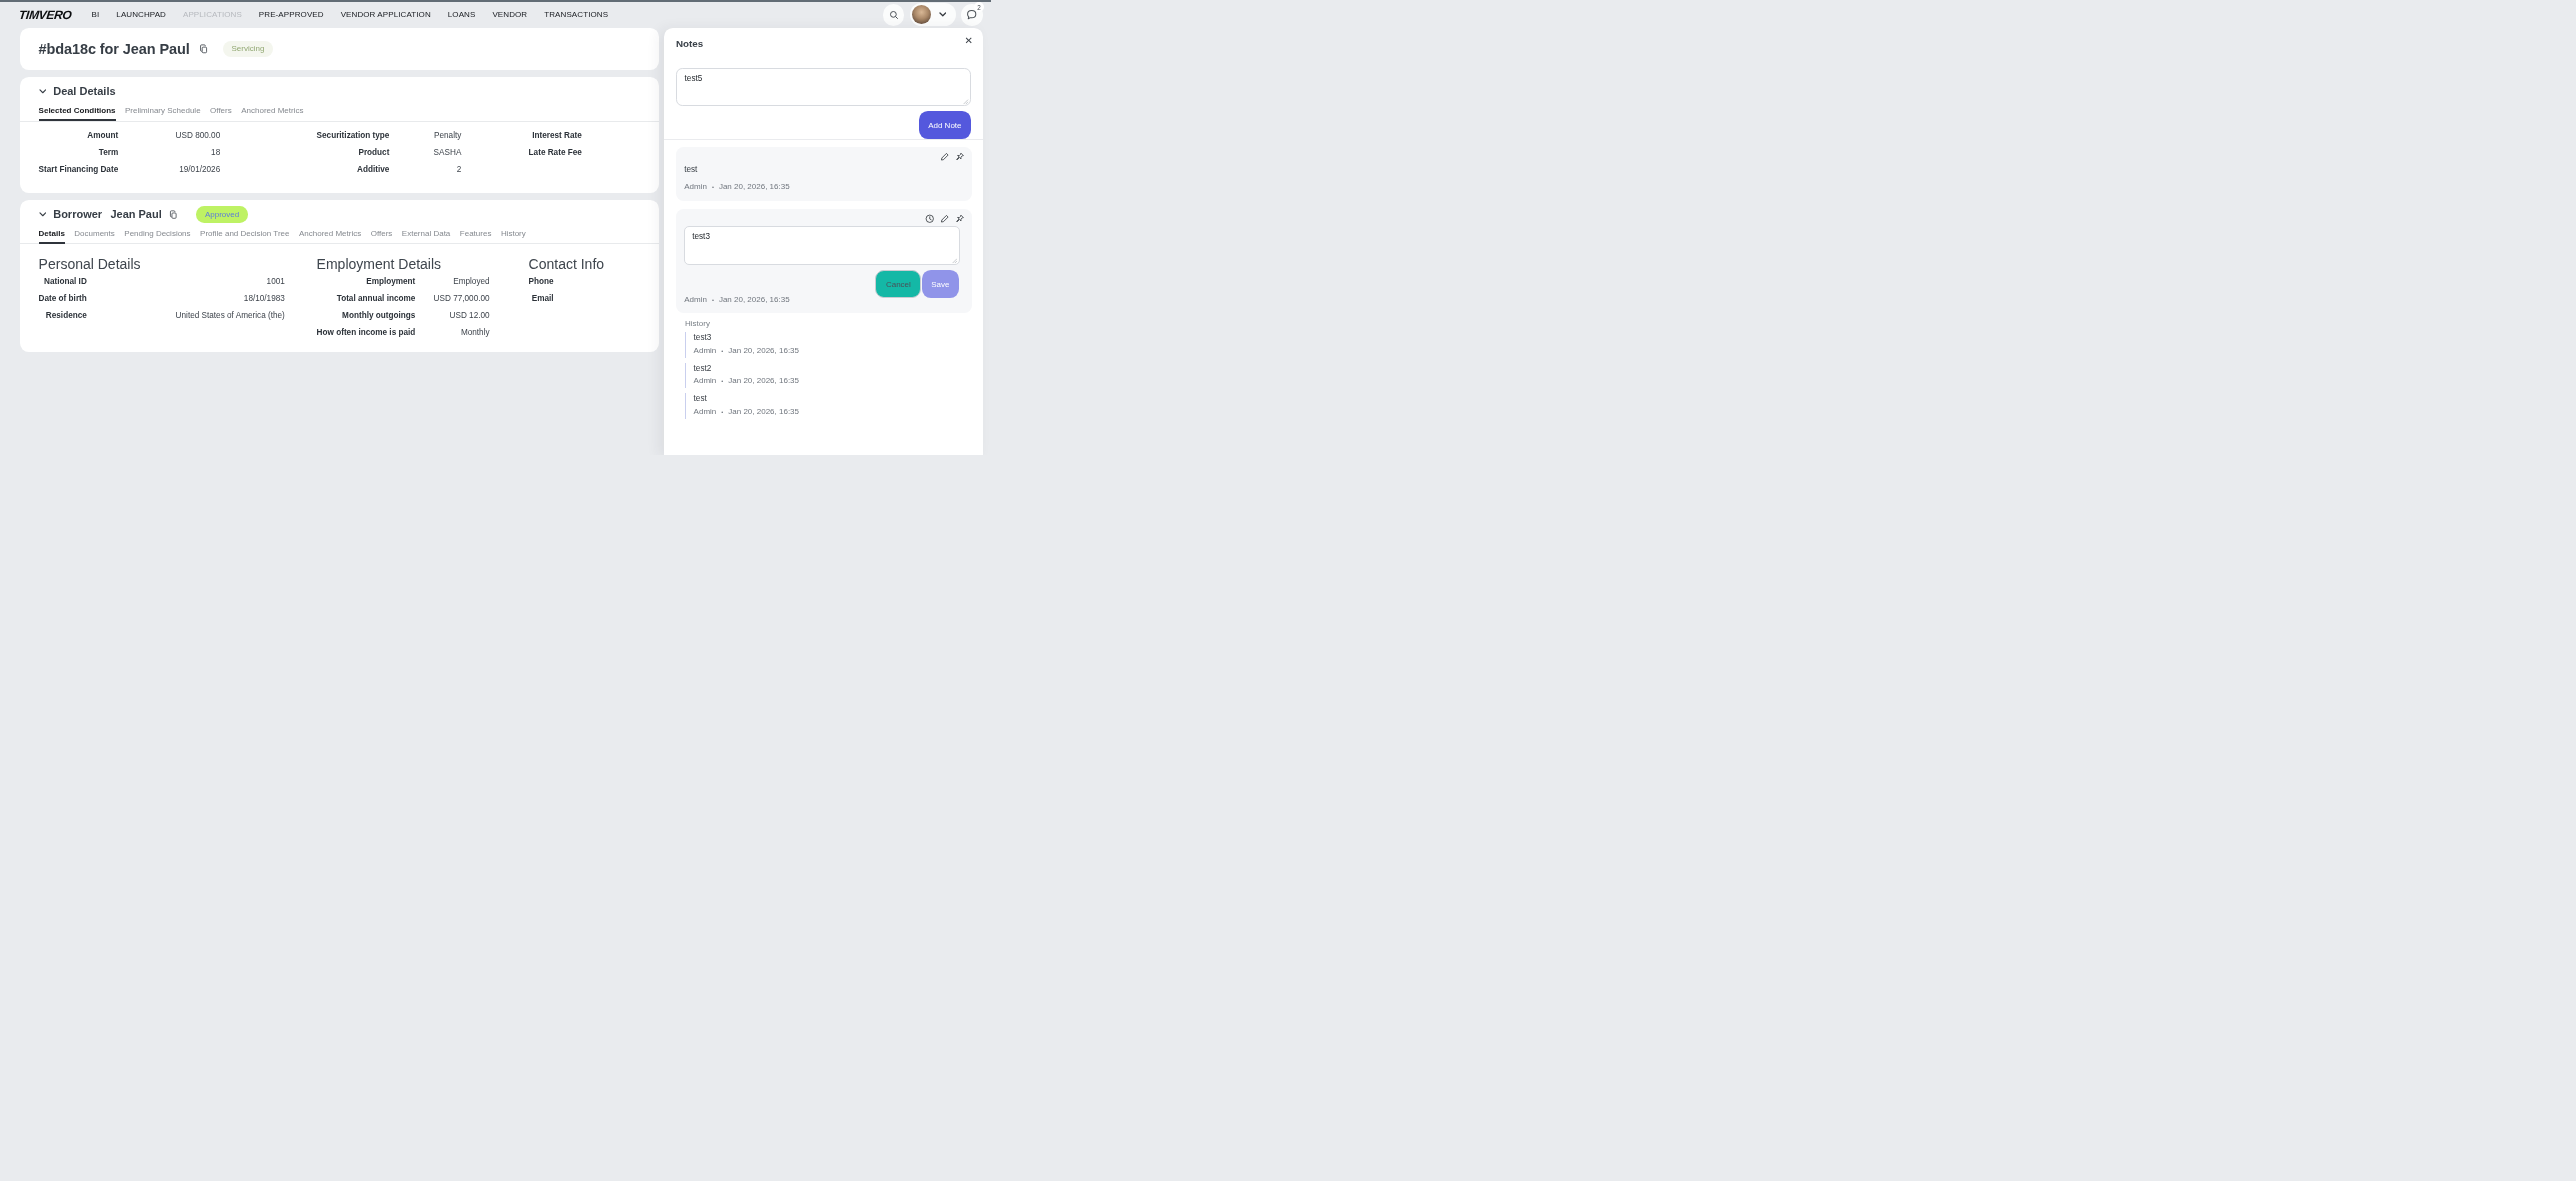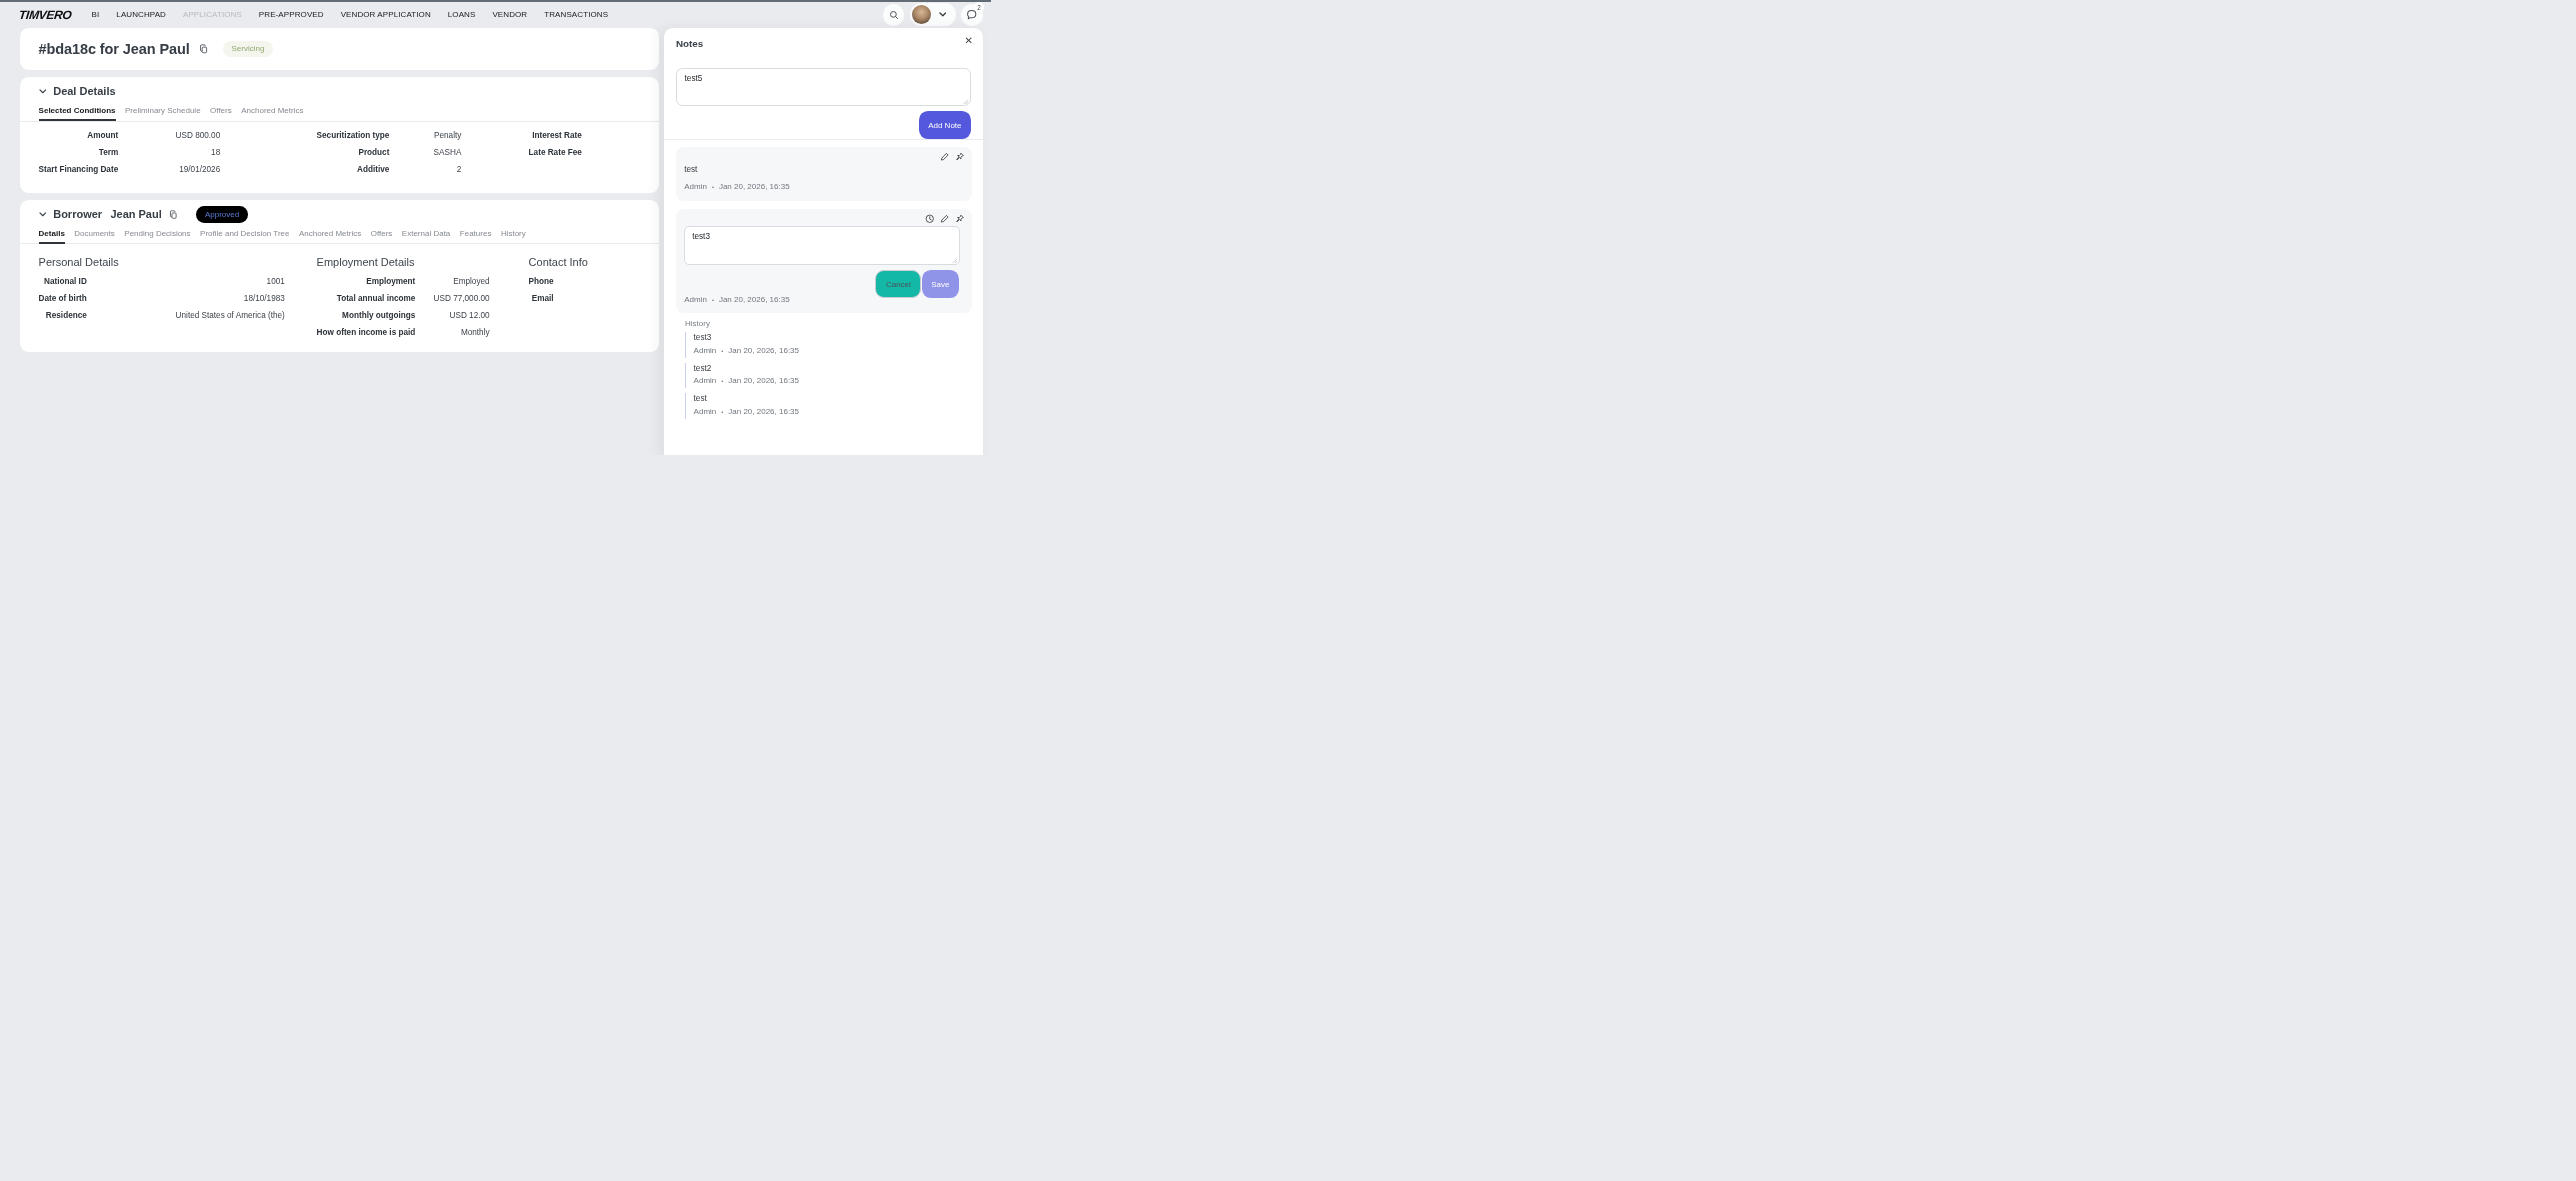--- a/index.html
+++ b/index.html
@@ -27,21 +27,21 @@
   .chat-badge { position:absolute; top:-1.9px; right:-1.3px; min-width:10px; height:10px; border-radius:50%; background:#fff; font-size:6.3px; color:#40464d; display:flex; align-items:center; justify-content:center; }
   svg.ic { display:block; }
 
   
   .card { position:absolute; left:19.6px; width:639px; background:#fff; border-radius:8.9px; }
   .title-card { top:28px; height:42px; display:flex; align-items:center; padding:0 19px; }
   .page-title { font-size:14.5px; font-weight:700; color:#363d45; letter-spacing:-0.1px; }
   .copy-ic { margin-left:9.5px; cursor:pointer; }
   .badge { display:inline-flex; align-items:center; height:16.4px; padding:0 8.9px; border-radius:8.2px; font-size:8px; }
   .badge.servicing { margin-left:14px; background:#f4f6ee; color:#92a873; }
-  .badge.approved { margin-left:11.4px; background:#000000; color:#5d7cd9; }
+  .badge.approved { margin-left:11.4px; background:#bef264; color:#5d7cd9; }
 
   .deal-card { top:77px; height:116px; }
   .borrower-card { top:200px; height:152px; }
 
   .section-head { position:absolute; left:19px; display:flex; align-items:center; gap:7px; }
   .deal-card .section-head { top:8.2px; }
   .borrower-card .section-head { top:6.3px; }
   .section-title { font-size:11px; font-weight:700; color:#363d45; }
   .borrower-name { font-size:11px; font-weight:700; color:#363d45; margin-left:1.3px; }
   .chev { cursor:pointer; }
@@ -55,21 +55,21 @@
 
   .fcol { position:absolute; }
   .frow { height:17px; line-height:17px; font-size:8.2px; white-space:nowrap;text-align:right; }
   .flabel { font-weight:700; color:#2c3239; }
   .fvalue { color:#3d434b; }
   .deal-card .fcol { top:50px; }
   .borrower-card .fcol { top:73px; }
   .col-l1 { left:19px; } .col-v1 { left:156px; }
   .col-l2 { left:297px; } .col-v2 { left:414px; }
   .col-l3 { left:509px; }
-  .sub-head { position:absolute; top:56px; font-size:11px; color:#3e454d; }
+  .sub-head { position:absolute; top:56px; font-size:14px; color:#3e454d; }
 
   
   .notes-panel { position:absolute; left:664px; top:28px; width:319px; height:427px; background:#fff; border-radius:8.9px 8.9px 0 0; box-shadow:-5px 1.3px 14px rgba(40,45,60,.07); }
   .notes-title { position:absolute; top:10px; left:12px; font-size:9.8px; font-weight:700; color:#3a4149; }
   .notes-close { position:absolute; top:8.2px; right:10px; font-size:10px; color:#3c4249; cursor:pointer; line-height:1; }
   textarea.composer { position:absolute; top:40px; left:12px; right:12px; width:295px; height:38px; border:0.6px solid #d8dbe0; border-radius:6.3px; background:#fff; padding:5px 7.6px; font-size:8.2px; color:#24292e; font-family:"Liberation Sans",sans-serif; resize:none; outline:none; }
   .resize-corner { position:absolute; pointer-events:none; }
   .btn { display:inline-flex; align-items:center; justify-content:center; height:28px; padding:0 9.5px; border-radius:8.9px; font-size:8px; border:none; cursor:pointer; font-family:"Liberation Sans",sans-serif; }
   .btn.primary { background:#5458dd; color:#fff; }
   .btn.primary-light { background:#9094e9; color:#fff; }

